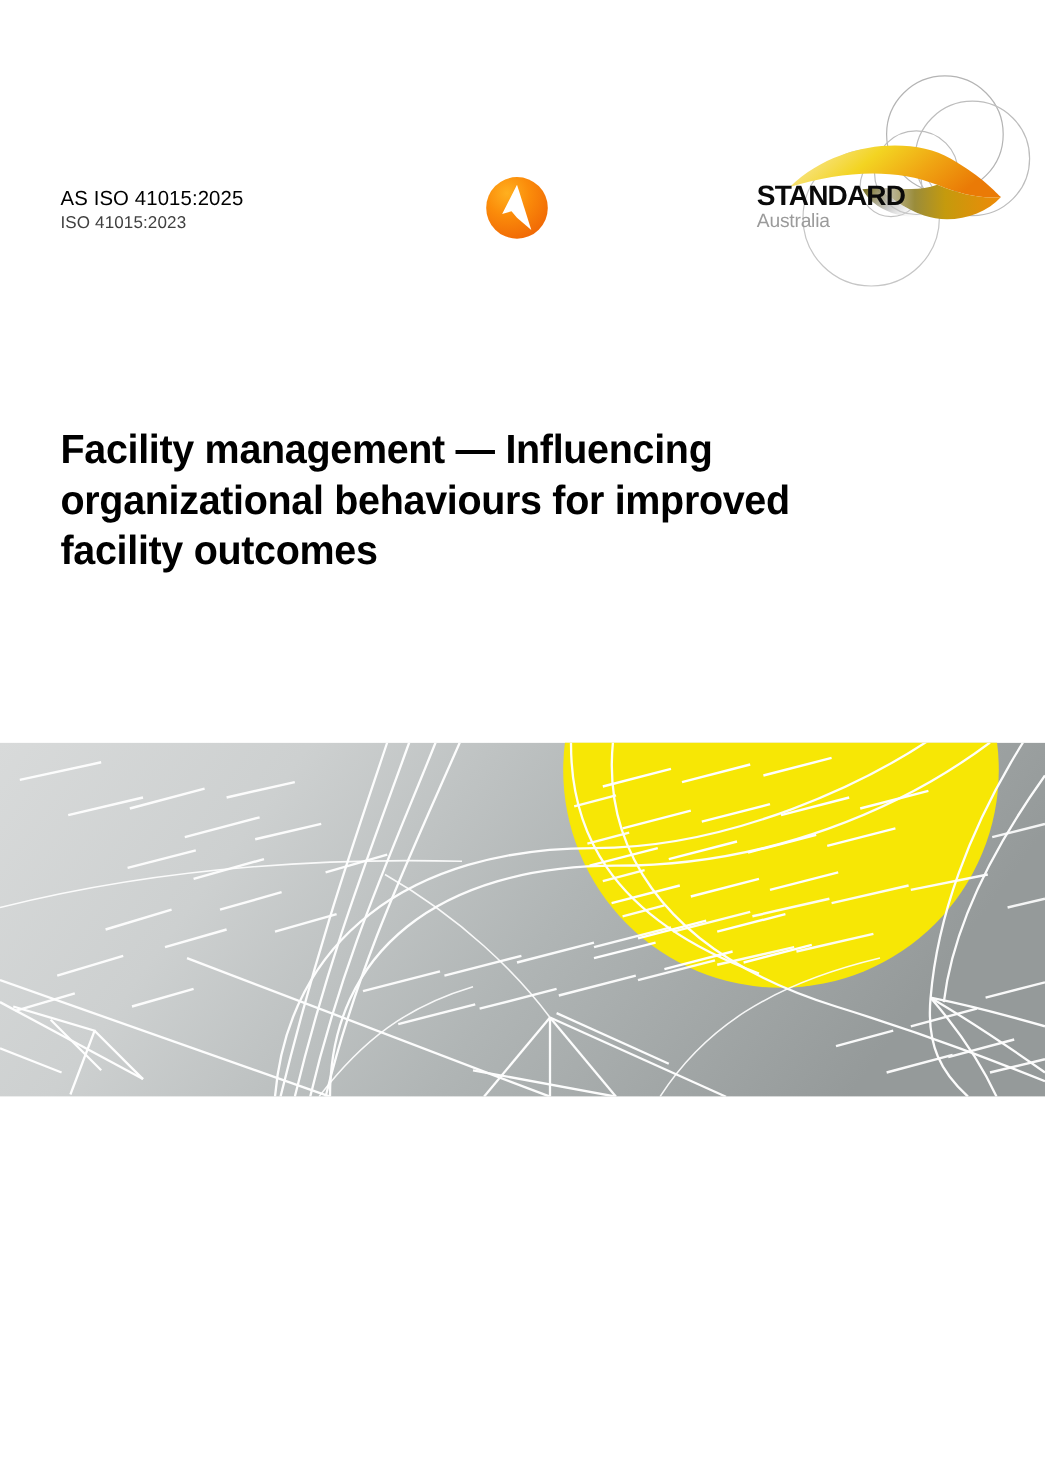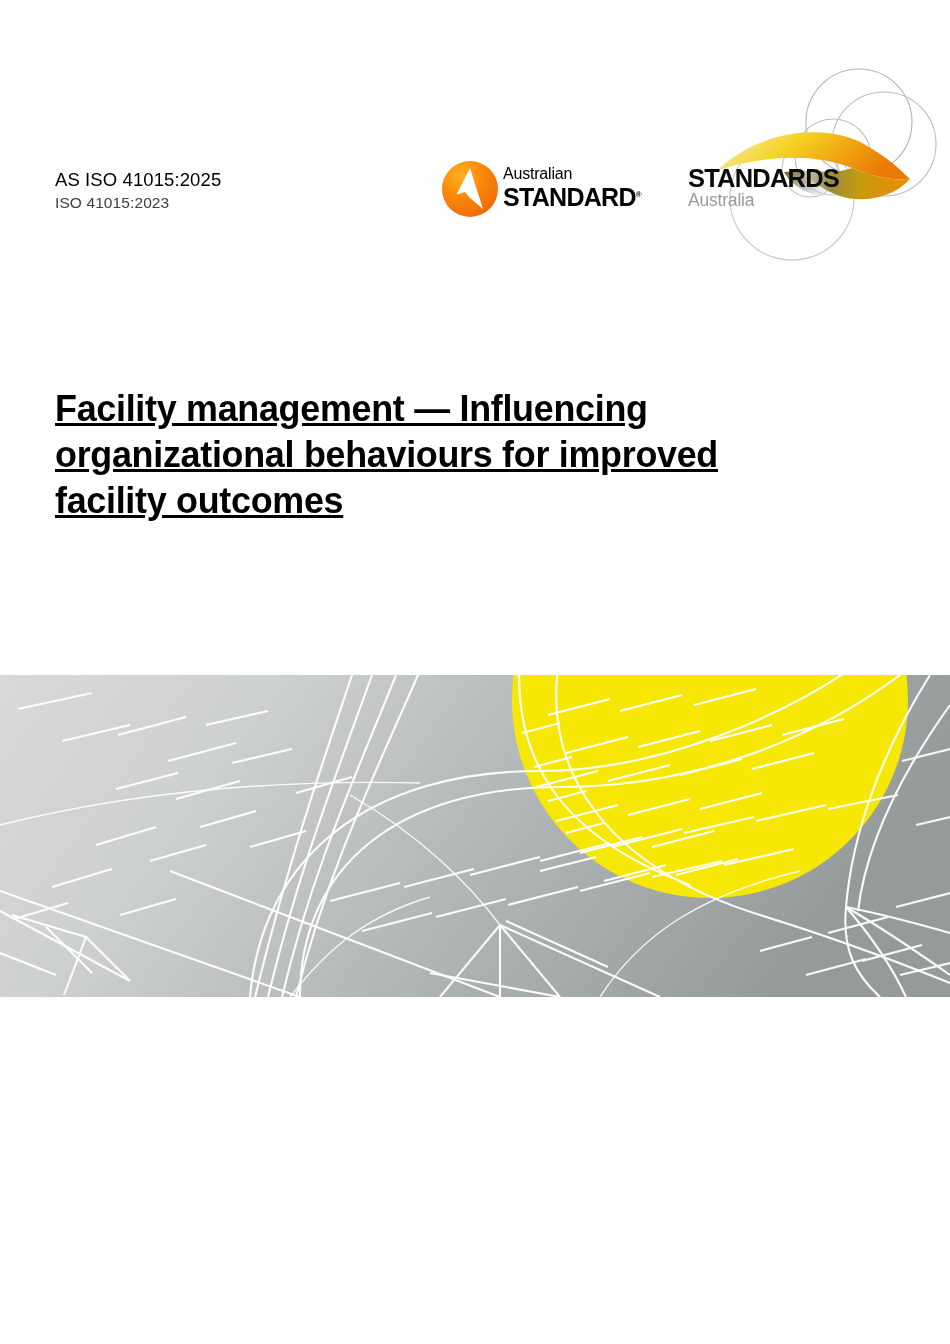--- a/index.html
+++ b/index.html
@@ -124,21 +124,20 @@
     width: 135px;
     white-space: nowrap;
   }
 
   
   .title-block {
     position: absolute;
     left: 55px;
     top: 386px;
     width: 780px;
-    text-decoration: underline;
   }
   .doc-title {
     font-family: "Liberation Sans", sans-serif;
     font-size: 37px;
     font-weight: bold;
     color: #000000;
     line-height: 46px;
     letter-spacing: -0.3px;
     margin: 0;
     transform: scaleX(0.97);
@@ -177,26 +176,20 @@
             <stop offset="42%" stop-color="#fb8c0a"></stop>
             <stop offset="100%" stop-color="#ef6405"></stop>
           </radialGradient>
         </defs>
         <circle cx="29" cy="29" r="28" fill="url(#asOrange)"></circle>
         <path d="M29 8 L42 49 L29 38 Z" fill="#ffffff"></path>
         <path d="M29 8 L16 49 L29 38 Z" fill="#ffffff" opacity="0.0"></path>
         <path d="M29 8 L15.5 34.5 L24 32 L29 38 Z" fill="#ffffff"></path>
         <path d="M14.5 36.5 L24.5 33.5 L27.5 39.5 L18 50 Z" fill="#ffffff" opacity="0"></path>
       </svg>
-    </div>
-    <div class="as-logo-words">
-      <div class="as-word-top">Australian</div>
-      <div class="as-word-bottom">
-        <span>STANDARD</span><span class="as-reg">®</span>
-      </div>
     </div>
   </div>
 
   <div class="sa-logo">
     <svg width="252" height="225" viewBox="0 0 252 225">
       <defs>
         <linearGradient id="saSwooshTop" x1="0" y1="0" x2="1" y2="0.3">
           <stop offset="0%" stop-color="#ffffff"></stop>
           <stop offset="18%" stop-color="#f7e27a"></stop>
           <stop offset="42%" stop-color="#f3d422"></stop>
@@ -224,21 +217,21 @@
 
       <path d="M30 112 C74 70 140 66 176 86 C206 103 218 118 222 121
                C205 123 186 119 164 110 C126 95 78 97 30 112 Z" fill="url(#saSwooshTop)"></path>
 
       <path d="M222 121 C206 139 176 146 152 138 C132 131 120 120 110 113
                C128 112 146 117 164 110 C186 119 205 123 222 121 Z" fill="url(#saSwooshBot)"></path>
       <path d="M110 113 C120 120 132 131 152 138 C136 141 118 136 106 126
                C100 121 98 117 96 114 Z" fill="url(#saShadow)"></path>
     </svg>
     <div class="sa-words">
-      <div class="sa-word-top">STANDARDS</div>
+      <div class="sa-word-top">STANDARD</div>
       <div class="sa-word-bottom">Australia</div>
     </div>
   </div>
 </div>
 
 <div class="title-block">
   <div class="doc-title">
     <div>Facility management — Influencing</div>
     <div>organizational behaviours for improved</div>
     <div>facility outcomes</div>

